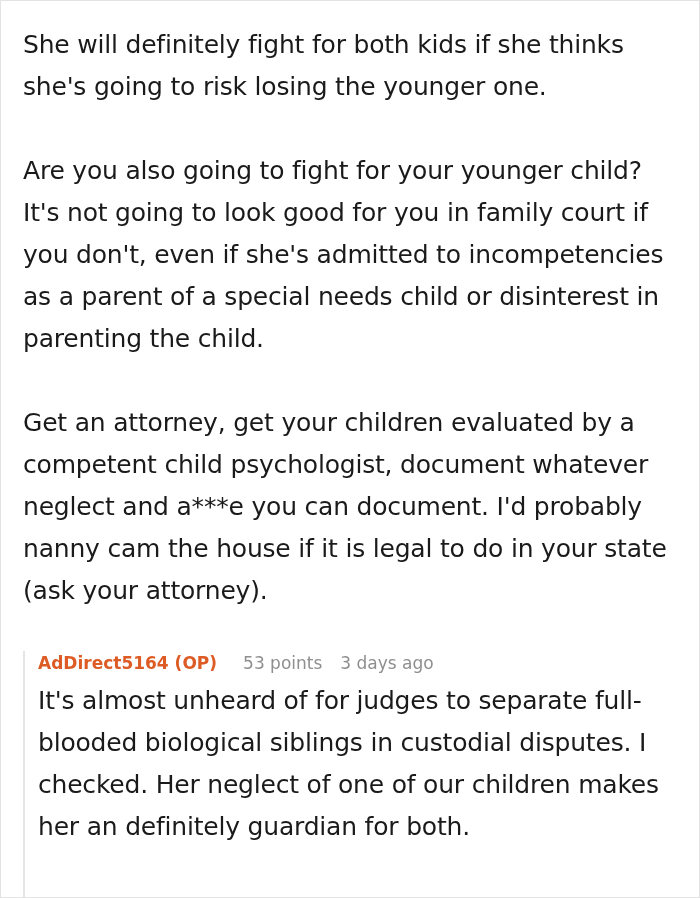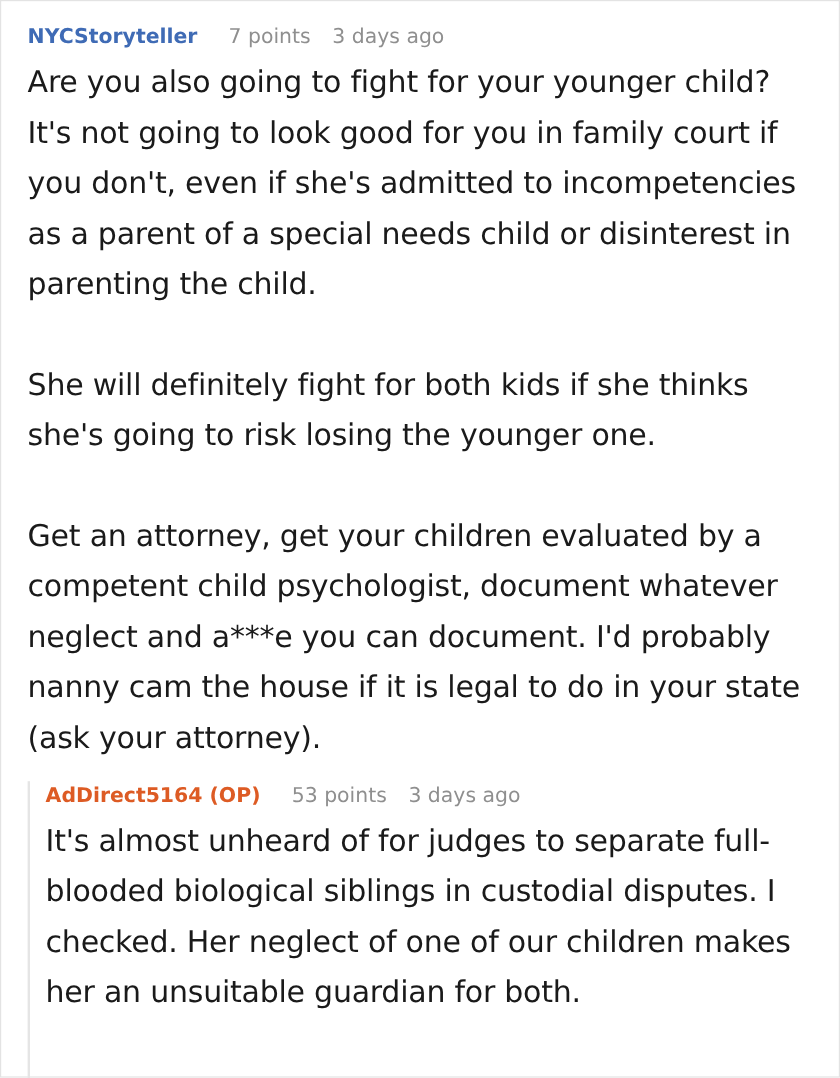--- a/index.html
+++ b/index.html
@@ -27,33 +27,30 @@
       border-left: 2px solid #e5e5e5;
       height: 590px;
     }
     .reply-inner { position: absolute; left: 13px; top: 0; width: 630px; }
   </style>
 </head>
 <body>
 
 <div class="card">
   <div class="comment">
-    <div class="meta">
-      <a class="author blue">NYCStoryteller</a><span class="points">7 points</span><span class="time">3 days ago</span>
-    </div>
     <div class="body">
+      <p>She will definitely fight for both kids if she thinks she's going to risk losing the younger one.</p>
       <p>Are you also going to fight for your younger child? It's not going to look good for you in family court if you don't, even if she's admitted to incompetencies as a parent of a special needs child or disinterest in parenting the child.</p>
-      <p>She will definitely fight for both kids if she thinks she's going to risk losing the younger one.</p>
       <p>Get an attorney, get your children evaluated by a competent child psychologist, document whatever neglect and a***e you can document. I'd probably nanny cam the house if it is legal to do in your state (ask your attorney).</p>
     </div>
   </div>
 
   <div class="reply">
     <div class="reply-inner">
       <div class="meta">
         <a class="author orange">AdDirect5164 (OP)</a><span class="points">53 points</span><span class="time">3 days ago</span>
       </div>
       <div class="body">
-        <p>It's almost unheard of for judges to separate full-blooded biological siblings in custodial disputes. I checked. Her neglect of one of our children makes her an unsuitable guardian for both.</p>
+        <p>It's almost unheard of for judges to separate full-blooded biological siblings in custodial disputes. I checked. Her neglect of one of our children makes her an definitely guardian for both.</p>
       </div>
     </div>
   </div>
 </div>
 
 </body></html>

